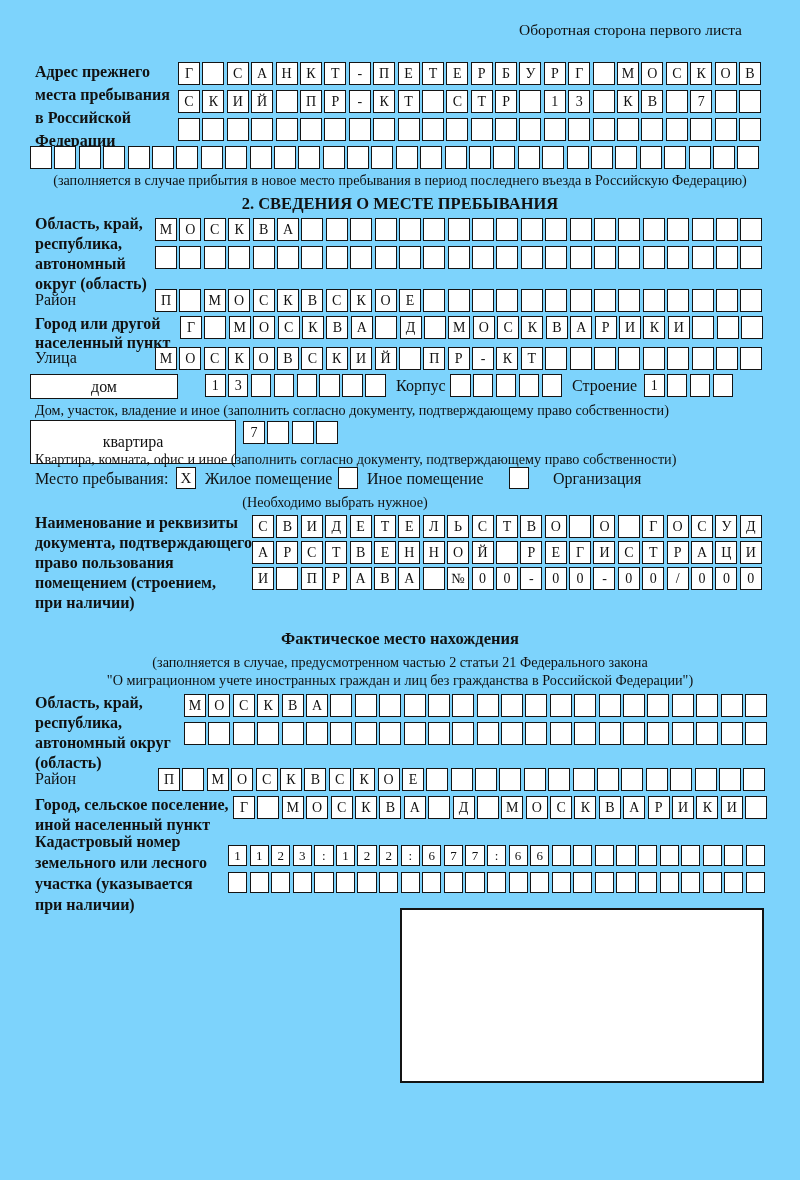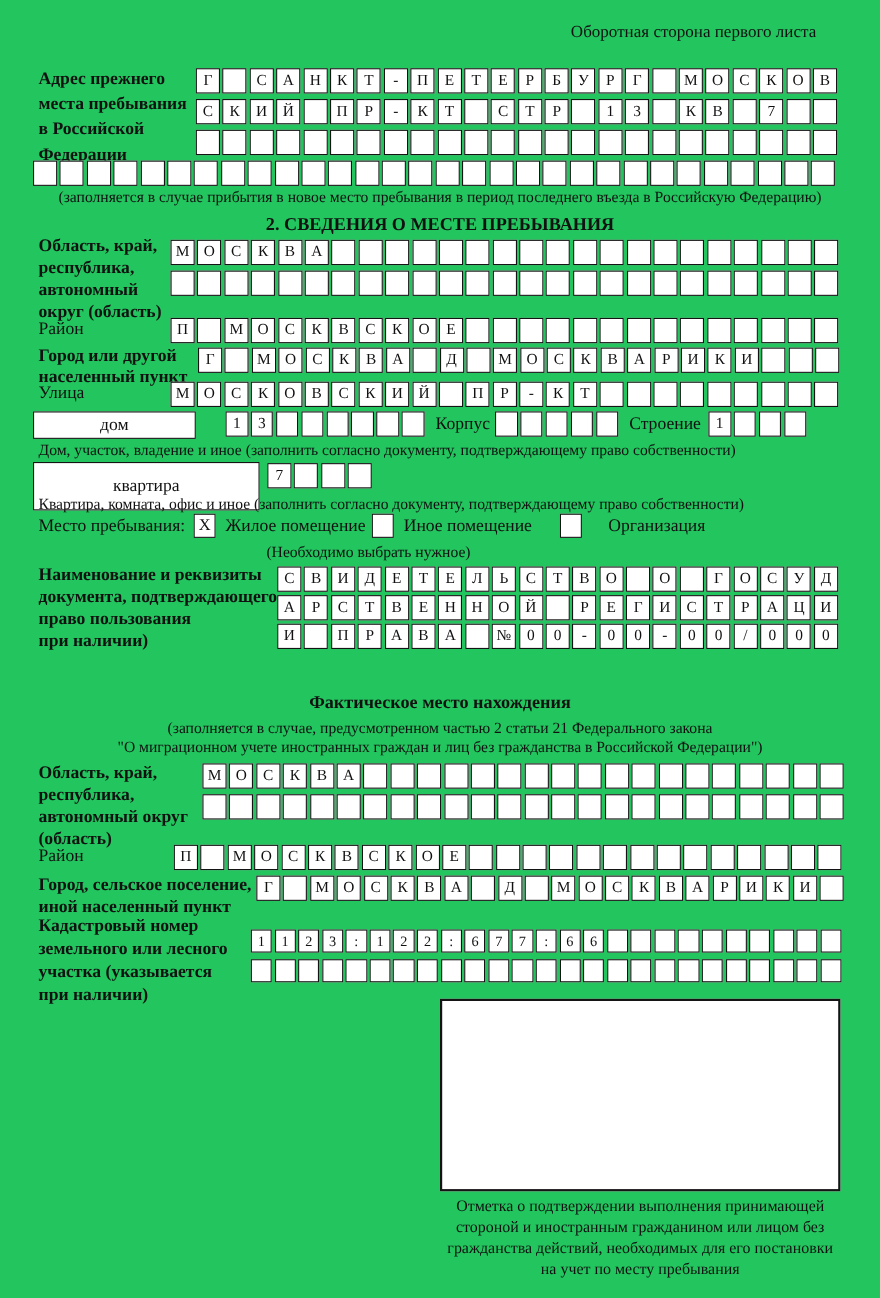--- a/index.html
+++ b/index.html
@@ -1,16 +1,16 @@
 <!DOCTYPE html>
 <html><head>
 <meta charset="utf-8">
 <style>
   html,body{margin:0;padding:0;background:#fff;}
-  .sheet{position:relative;width:800px;height:1180px;background:#22c55e;color:#111;
+  .sheet{position:relative;width:800px;height:1180px;background:#7dd3fc;color:#111;
          font-family:"Liberation Serif", serif;overflow:hidden;}
   .abs{position:absolute;}
   .lbl{position:absolute;font-size:16px;line-height:20px;white-space:nowrap;font-weight:bold;}
   .lbl2{position:absolute;font-size:16px;white-space:nowrap;}
   .note{position:absolute;font-size:14.2px;white-space:nowrap;}
   .center{text-align:center;}
   .h2{position:absolute;font-size:16.5px;font-weight:bold;white-space:nowrap;}
   .boxrow{position:absolute;display:flex;gap:2.4px;}
   .cell{flex:0 0 auto;box-sizing:border-box;width:22px;height:23px;border:1.7px solid #141414;
         display:flex;align-items:center;justify-content:center;font-size:14px;line-height:1;
@@ -344,20 +344,21 @@
   <span class="cb" style="left:338px;top:467px"></span>
   <div class="lbl2" style="left:367px;top:470px">Иное помещение</div>
   <span class="cb" style="left:509px;top:467px"></span>
   <div class="lbl2" style="left:553px;top:470px">Организация</div>
   <div class="note center" style="left:155px;top:494px;width:360px">(Необходимо выбрать нужное)</div>
 
   <div class="lbl" style="left:35px;top:513px">
     <div>Наименование и реквизиты</div>
     <div>документа, подтверждающего</div>
     <div>право пользования</div>
+    <div>помещением (строением,</div>
     <div>при наличии)</div>
   </div>
   <div class="boxrow" style="left:252px;top:515px">
       <span class="cell">С</span>
       <span class="cell">В</span>
       <span class="cell">И</span>
       <span class="cell">Д</span>
       <span class="cell">Е</span>
       <span class="cell">Т</span>
       <span class="cell">Е</span>
@@ -599,20 +600,14 @@
       <span class="cell"></span>
       <span class="cell"></span>
       <span class="cell"></span>
       <span class="cell"></span>
       <span class="cell"></span>
       <span class="cell"></span>
       <span class="cell"></span>
     </div>
 
   <div class="stamp" style="left:400px;top:908px;width:364px;height:175px"></div>
-  <div class="cap center" style="left:392px;top:1088px;width:380px">
-    <div>Отметка о подтверждении выполнения принимающей</div>
-    <div>стороной и иностранным гражданином или лицом без</div>
-    <div>гражданства действий, необходимых для его постановки</div>
-    <div>на учет по месту пребывания</div>
-  </div>
 
 </div>
 
 </body></html>

